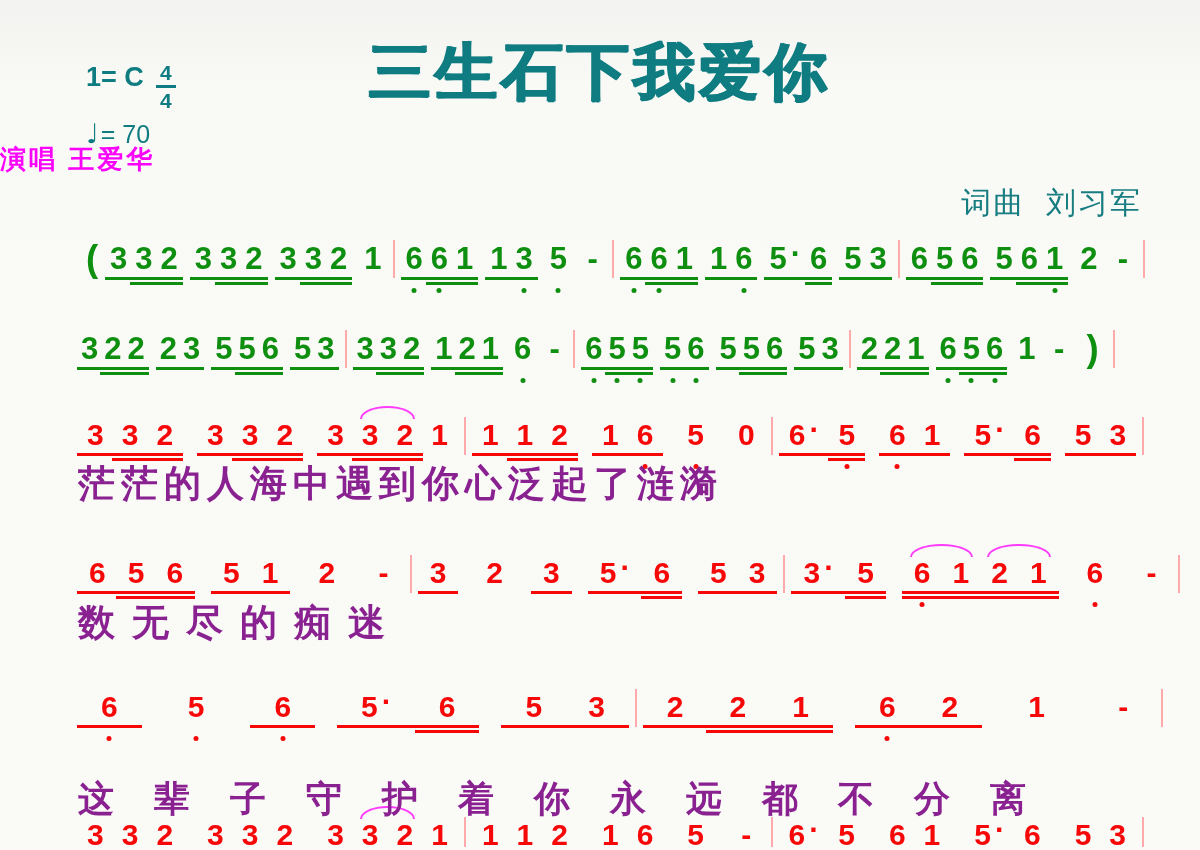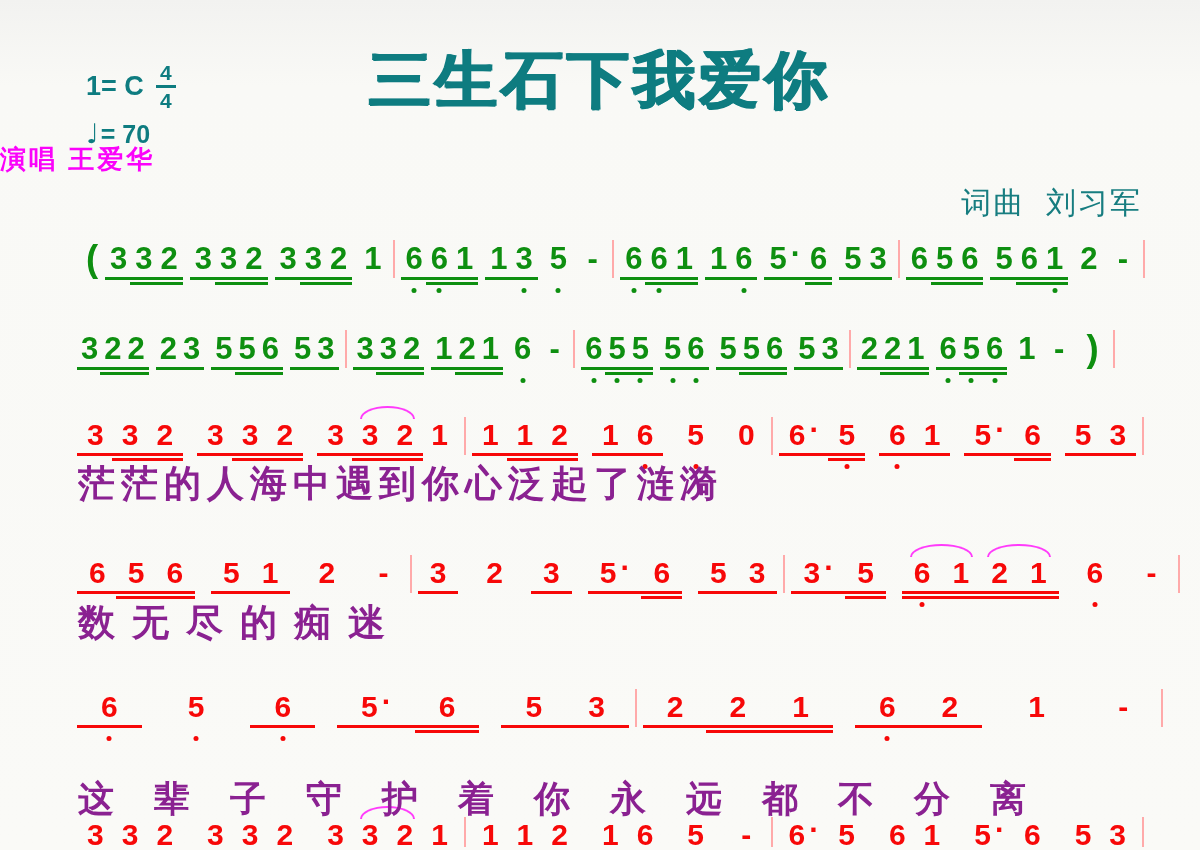--- a/index.html
+++ b/index.html
@@ -1,27 +1,27 @@
 <!DOCTYPE html>
 <html><head>
 <meta charset="utf-8">
 <style>
   html,body{margin:0;padding:0;background:#e9e9e7;}
   .page{position:relative;width:1200px;height:850px;overflow:hidden;margin:0 auto;
         background:linear-gradient(180deg,#f2f2f0 0%,#f9f9f6 10%,#fafaf7 100%);
         font-family:"Liberation Sans",sans-serif;}
   
-  .keysig{position:absolute;left:86px;top:62px;display:flex;align-items:center;
+  .keysig{position:absolute;left:86px;top:62px;display:flex;
           color:#0e7c80;font-weight:bold;font-size:27px;}
   .frac{display:inline-flex;flex-direction:column;align-items:center;margin-left:12px;
         font-size:21px;line-height:1;}
   .frac .fline{width:20px;height:3px;background:currentColor;margin:2px 0;}
-  .tempo{position:absolute;left:86px;top:118px;color:#0e7c80;font-weight:bold;font-size:25px;}
+  .tempo{position:absolute;left:86px;top:118px;color:#0e7c80;font-weight:normal;font-size:25px;}
   .tempo .ng{font-family:"DejaVu Sans",sans-serif;font-size:27px;margin-right:2px;}
-  .title{position:absolute;left:0;right:0;top:22px;margin:16px;text-align:center;
+  .title{position:absolute;left:0;right:0;top:22px;margin:8px;text-align:center;
          color:#0e7c80;font-size:62px;font-weight:900;letter-spacing:4px;
          text-shadow:1.3px 0 0 currentColor,0 1.3px 0 currentColor,-1.3px 0 0 currentColor;}
   .credits{position:absolute;right:58px;top:72px;color:#177d80;font-size:30px;
            line-height:1.75;letter-spacing:2px;text-align:left;white-space:pre;}
   .subtitle{position:absolute;left:0;right:0;top:142px;text-align:left;
             color:#fb02fb;font-size:26px;font-weight:bold;letter-spacing:3px;}
   
   .noterow{position:absolute;left:78px;right:50px;display:flex;align-items:flex-start;
            font-weight:bold;white-space:nowrap;line-height:1;}
   .cell{position:relative;display:inline-block;padding:0 var(--pad);line-height:1;}

